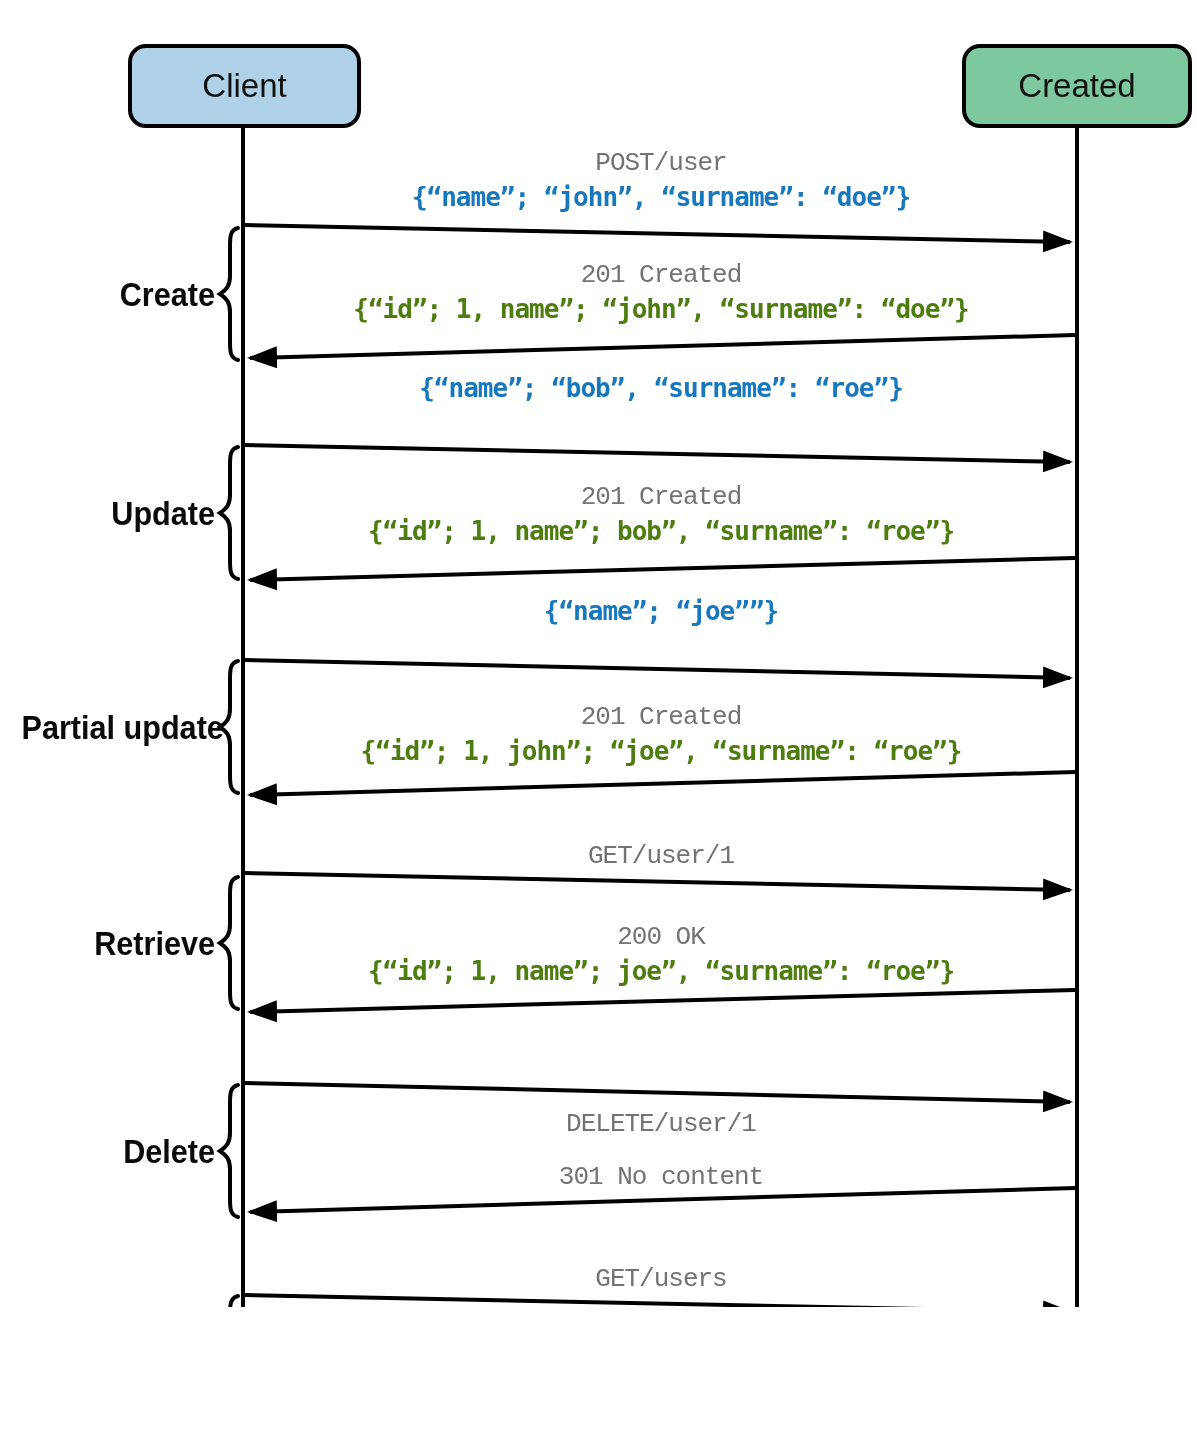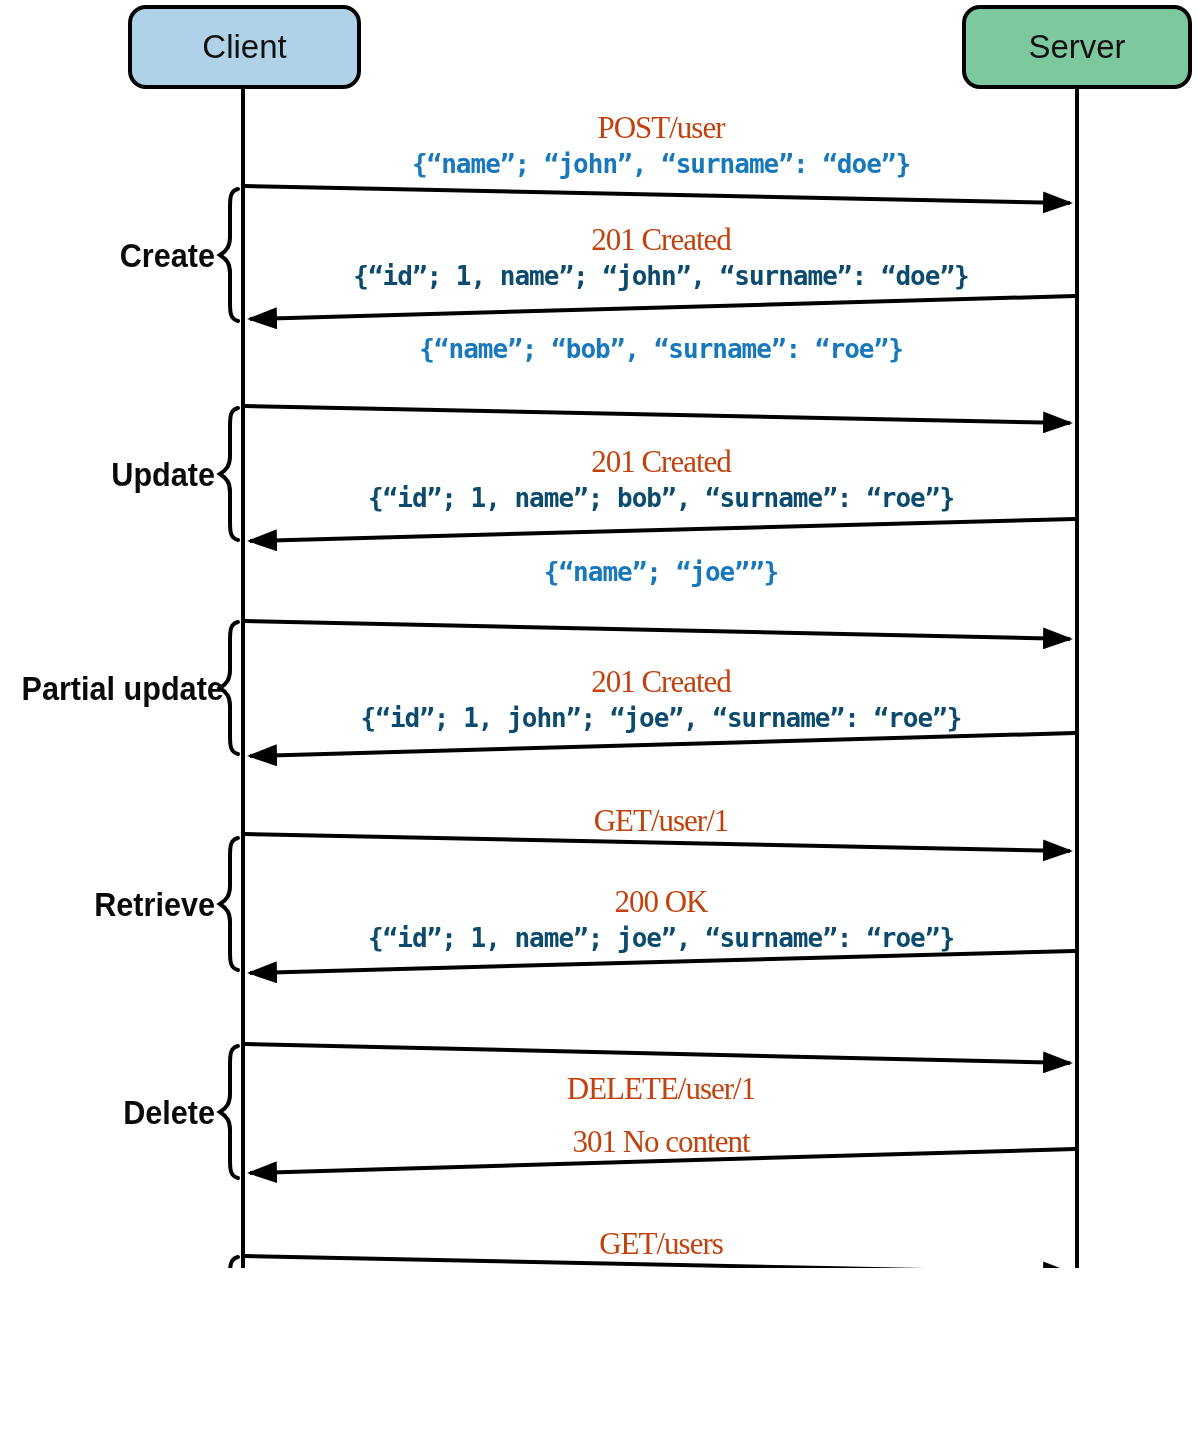--- a/index.html
+++ b/index.html
@@ -3,20 +3,21 @@
 <meta charset="utf-8">
 <style>
   html, body { margin: 0; padding: 0; background: #ffffff; }
   #canvas {
     position: relative;
     width: 1197px;
     height: 1268px;
     background: #ffffff;
     font-family: "DejaVu Sans Mono", monospace;
     overflow: hidden;
+    margin-top: 39px;
   }
   .actor-box {
     position: absolute;
     top: 5px;
     height: 84px;
     border: 4px solid #000;
     border-radius: 18px;
     box-sizing: border-box;
     display: flex;
     align-items: center;
@@ -31,36 +32,36 @@
 
   svg.layer { position: absolute; left: 0; top: 0; }
 
   .msg {
     position: absolute;
     left: 245px;
     width: 832px;
     text-align: center;
   }
   .msg-title {
-    font-family: Liberation Serif, serif;
-    font-size: 31px;
+    font-family: Liberation Mono, monospace;
+    font-size: 26px;
     line-height: 1.15;
-    color: #c2410c;
+    color: #737373;
     letter-spacing: -1px;
   }
   .msg-body {
     font-family: "DejaVu Sans Mono", monospace;
     font-size: 26px;
     line-height: 1.2;
     margin-top: 3px;
     letter-spacing: -1px;
     font-weight: bold;
   }
   .msg-body.req { color: #1878be; }
-  .msg-body.res { color: #0c4a6e; }
+  .msg-body.res { color: #4d7c0f; }
 
   .group-label {
     position: absolute;
     left: 0;
     width: 215px;
     text-align: right;
     font-family: "Liberation Sans", sans-serif;
     font-weight: 700;
     font-size: 34px;
     line-height: 44px;
@@ -104,21 +105,21 @@
     <use href="#brace" transform="translate(220,622)"></use>
     <use href="#brace" transform="translate(220,838)"></use>
     <use href="#brace" transform="translate(220,1046)"></use>
     <use href="#brace" transform="translate(220,1257)"></use>
   </svg>
 
   <div id="client-box" class="actor-box">
     <span>Client</span>
   </div>
   <div id="server-box" class="actor-box">
-    <span>Server</span>
+    <span>Created</span>
   </div>
 
   <div class="group-label" style="top:233px">Create</div>
   <div class="group-label" style="top:452px">Update</div>
   <div class="group-label" style="top:666px">Partial update</div>
   <div class="group-label" style="top:882px">Retrieve</div>
   <div class="group-label" style="top:1090px">Delete</div>
   <div class="group-label" style="top:1301px">Retrieve</div>
 
   <div class="msg" style="top:110px">

